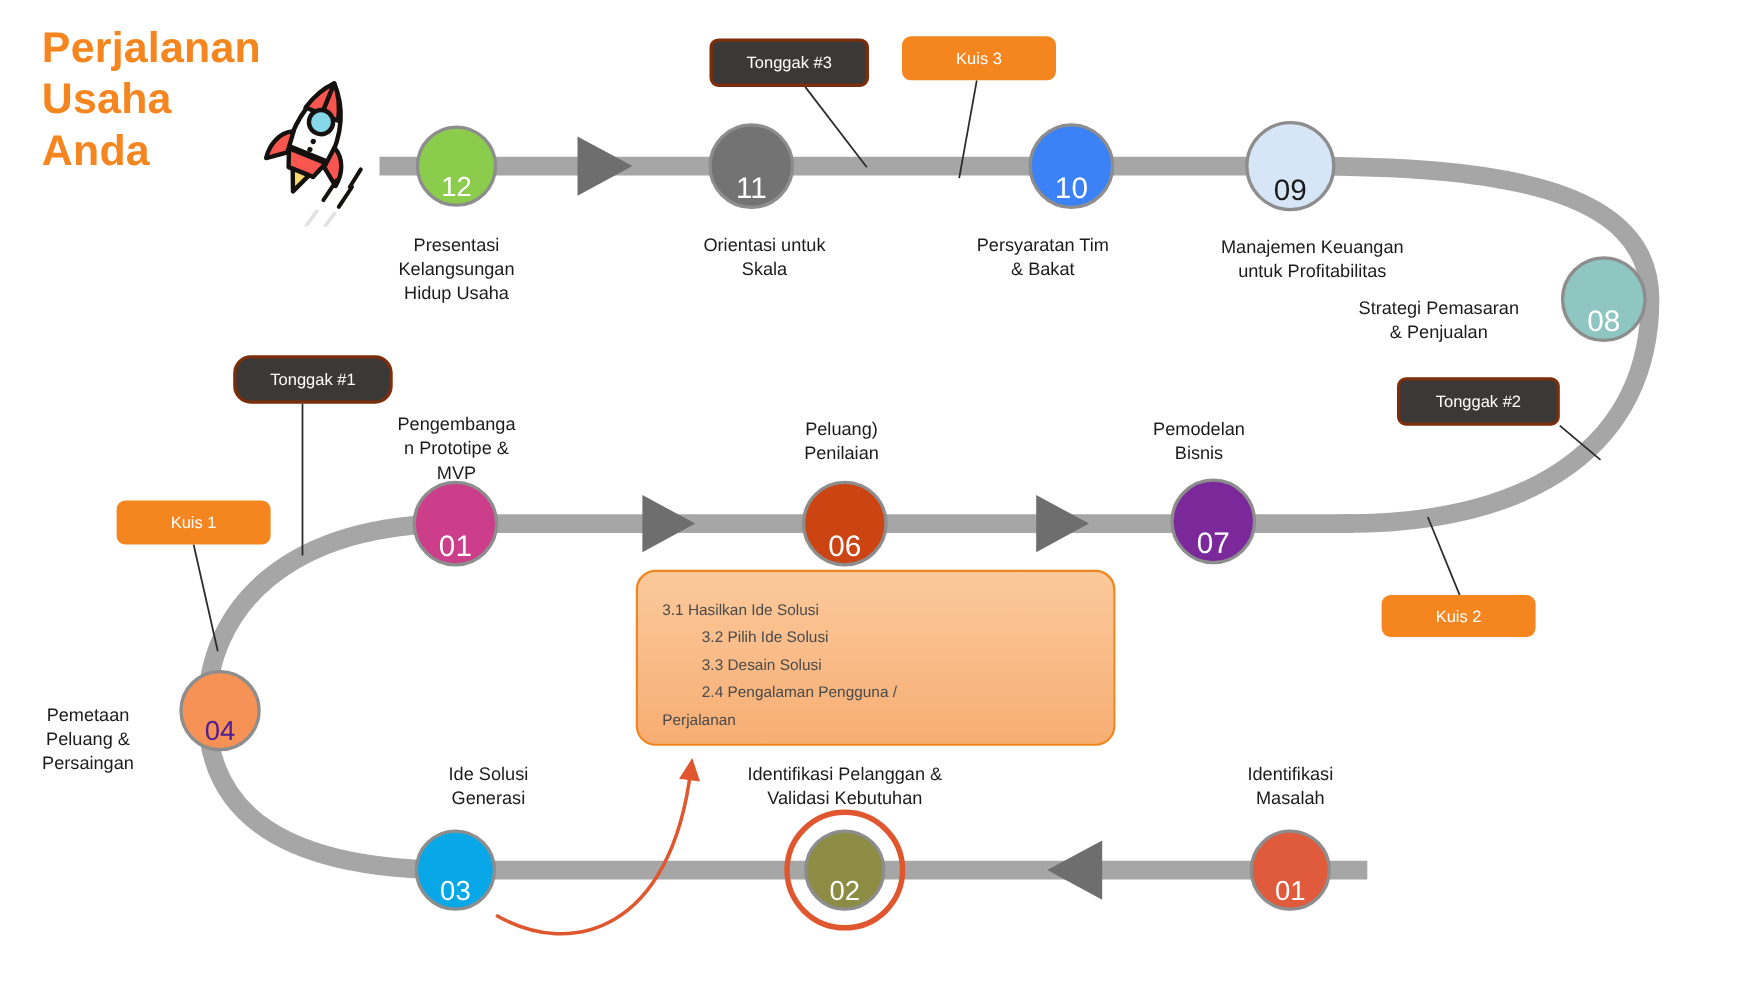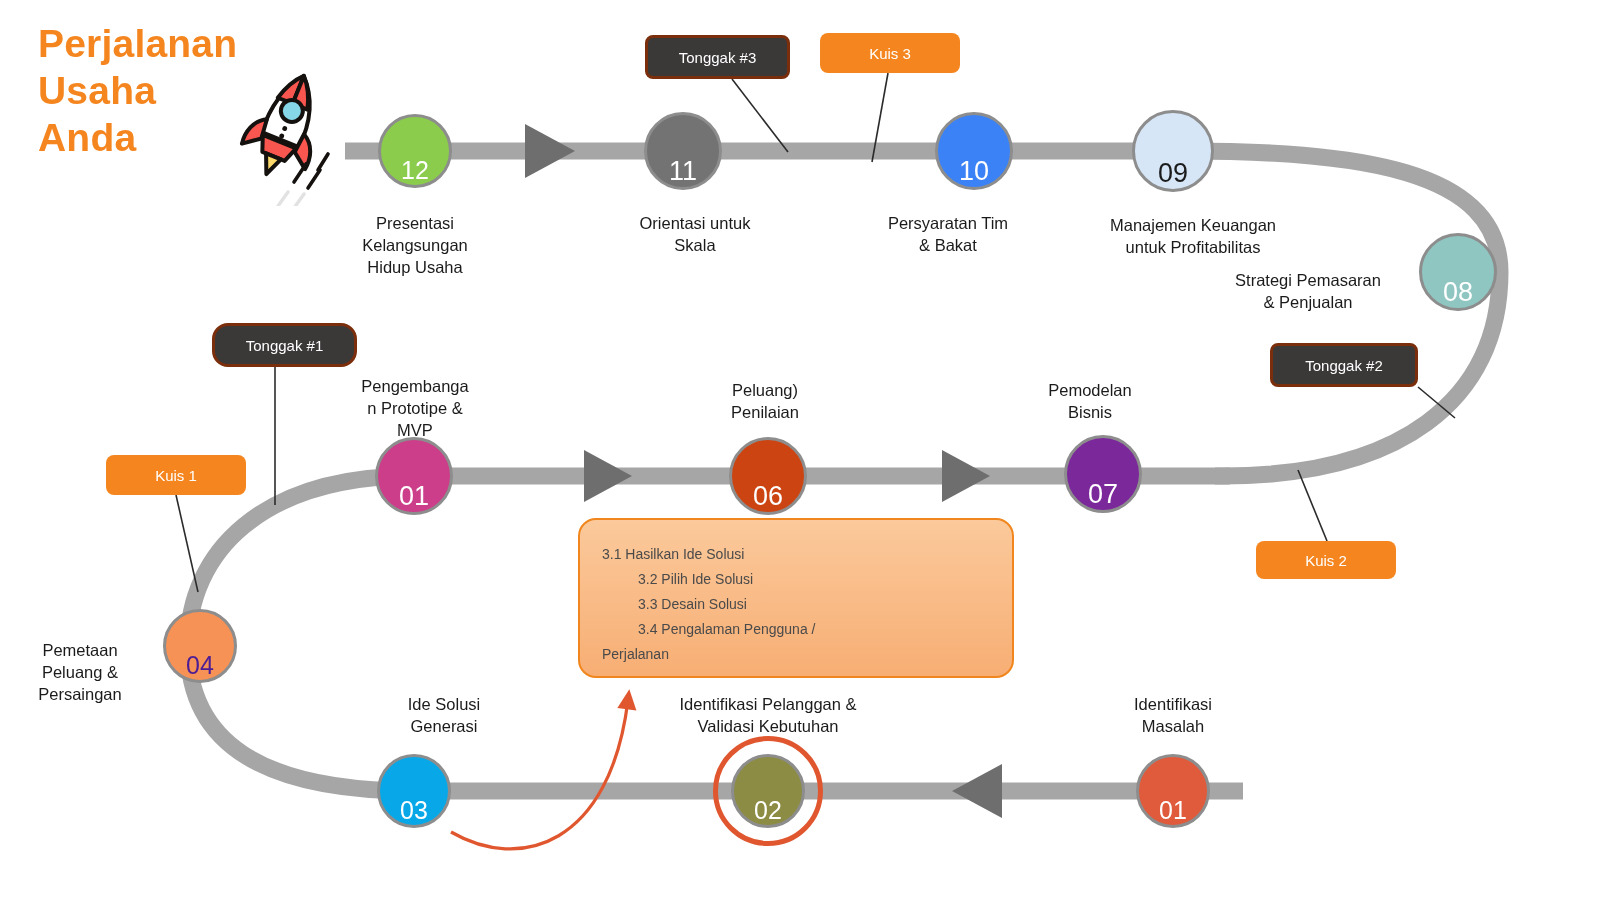--- a/index.html
+++ b/index.html
@@ -125,21 +125,21 @@
     <g stroke="#e2e2e2" stroke-width="3.4" stroke-linecap="round">
       <line x1="56" y1="126" x2="46" y2="140"></line>
       <line x1="72" y1="128" x2="62" y2="142"></line>
     </g>
   </svg>
 
   <div class="callout">
     <div class="l">3.1 Hasilkan Ide Solusi</div>
     <div class="l ind">3.2 Pilih Ide Solusi</div>
     <div class="l ind">3.3 Desain Solusi</div>
-    <div class="l ind">3.4 Pengalaman Pengguna /</div>
+    <div class="l ind">2.4 Pengalaman Pengguna /</div>
     <div class="l">Perjalanan</div>
   </div>
 
   <div id="dyn">
       <div class="node sm" style="left: 1136px; top: 754px; width: 74px; height: 74px; background: rgb(224, 90, 60); color: rgb(255, 255, 255);">
         <span>01</span>
       </div>
       <div class="cap" style="left: 1053px; top: 693px; width: 240px;">
         <div>Identifikasi</div>
         <div>Masalah</div>

